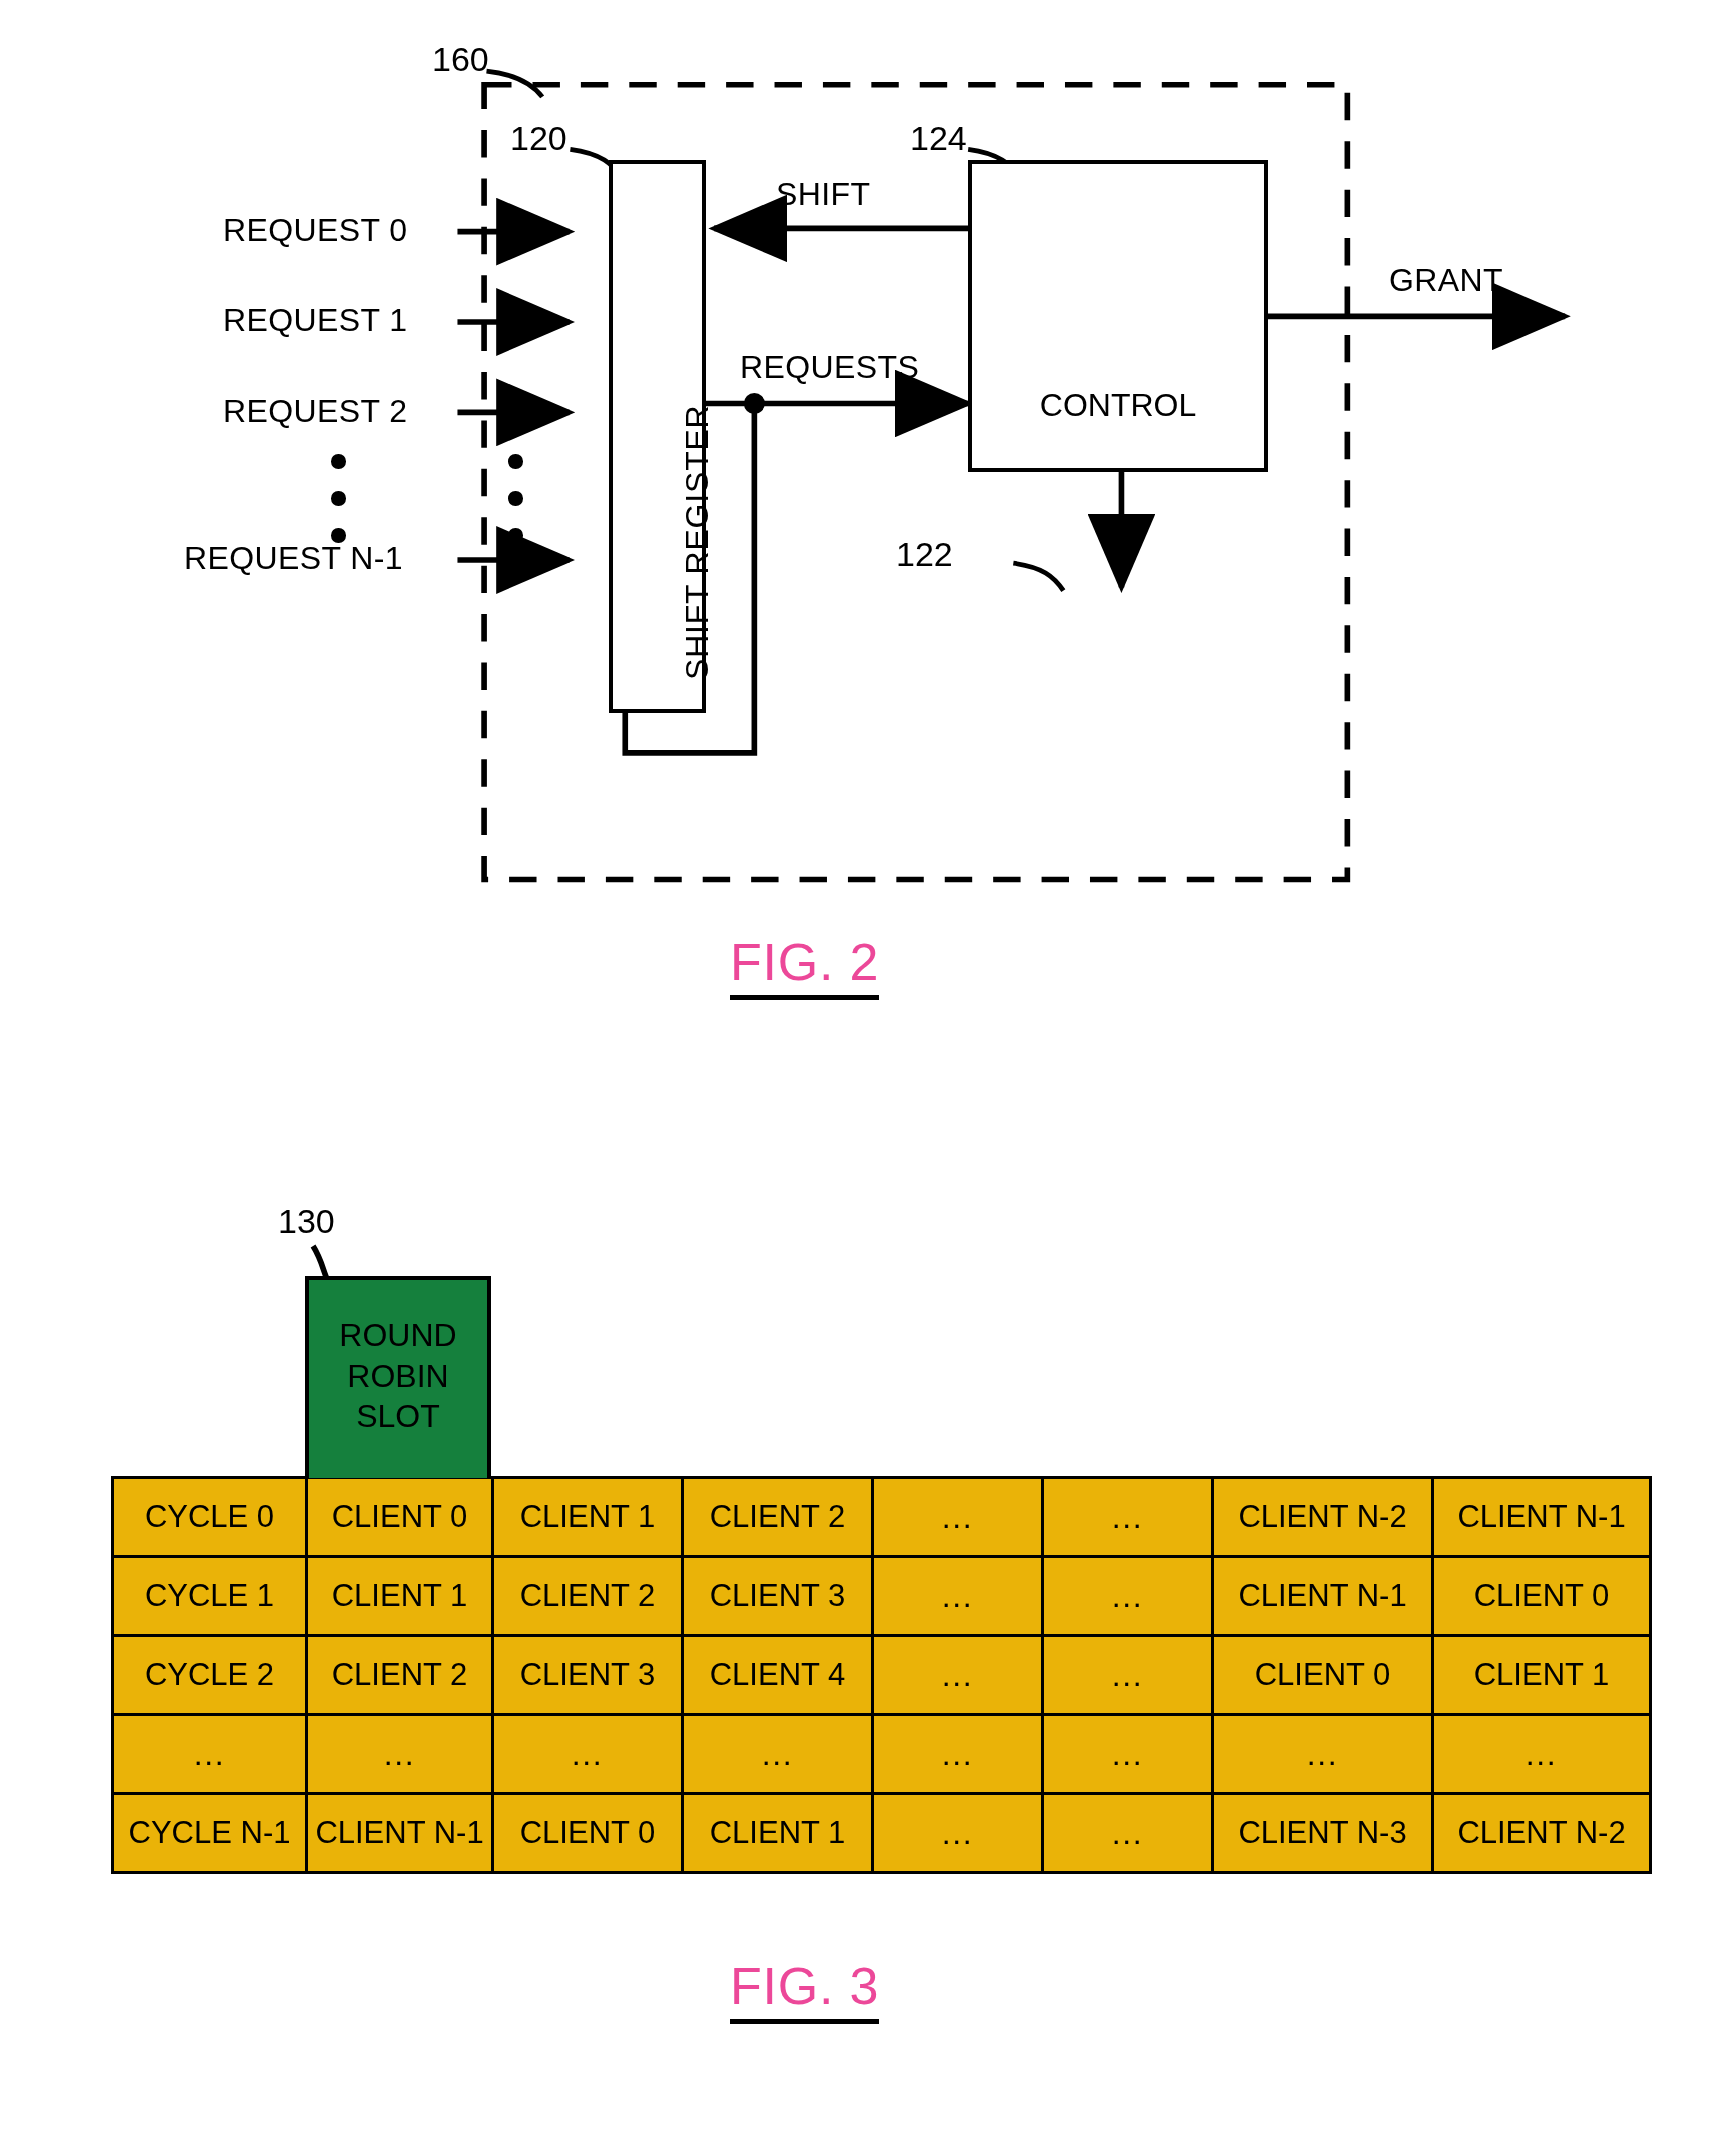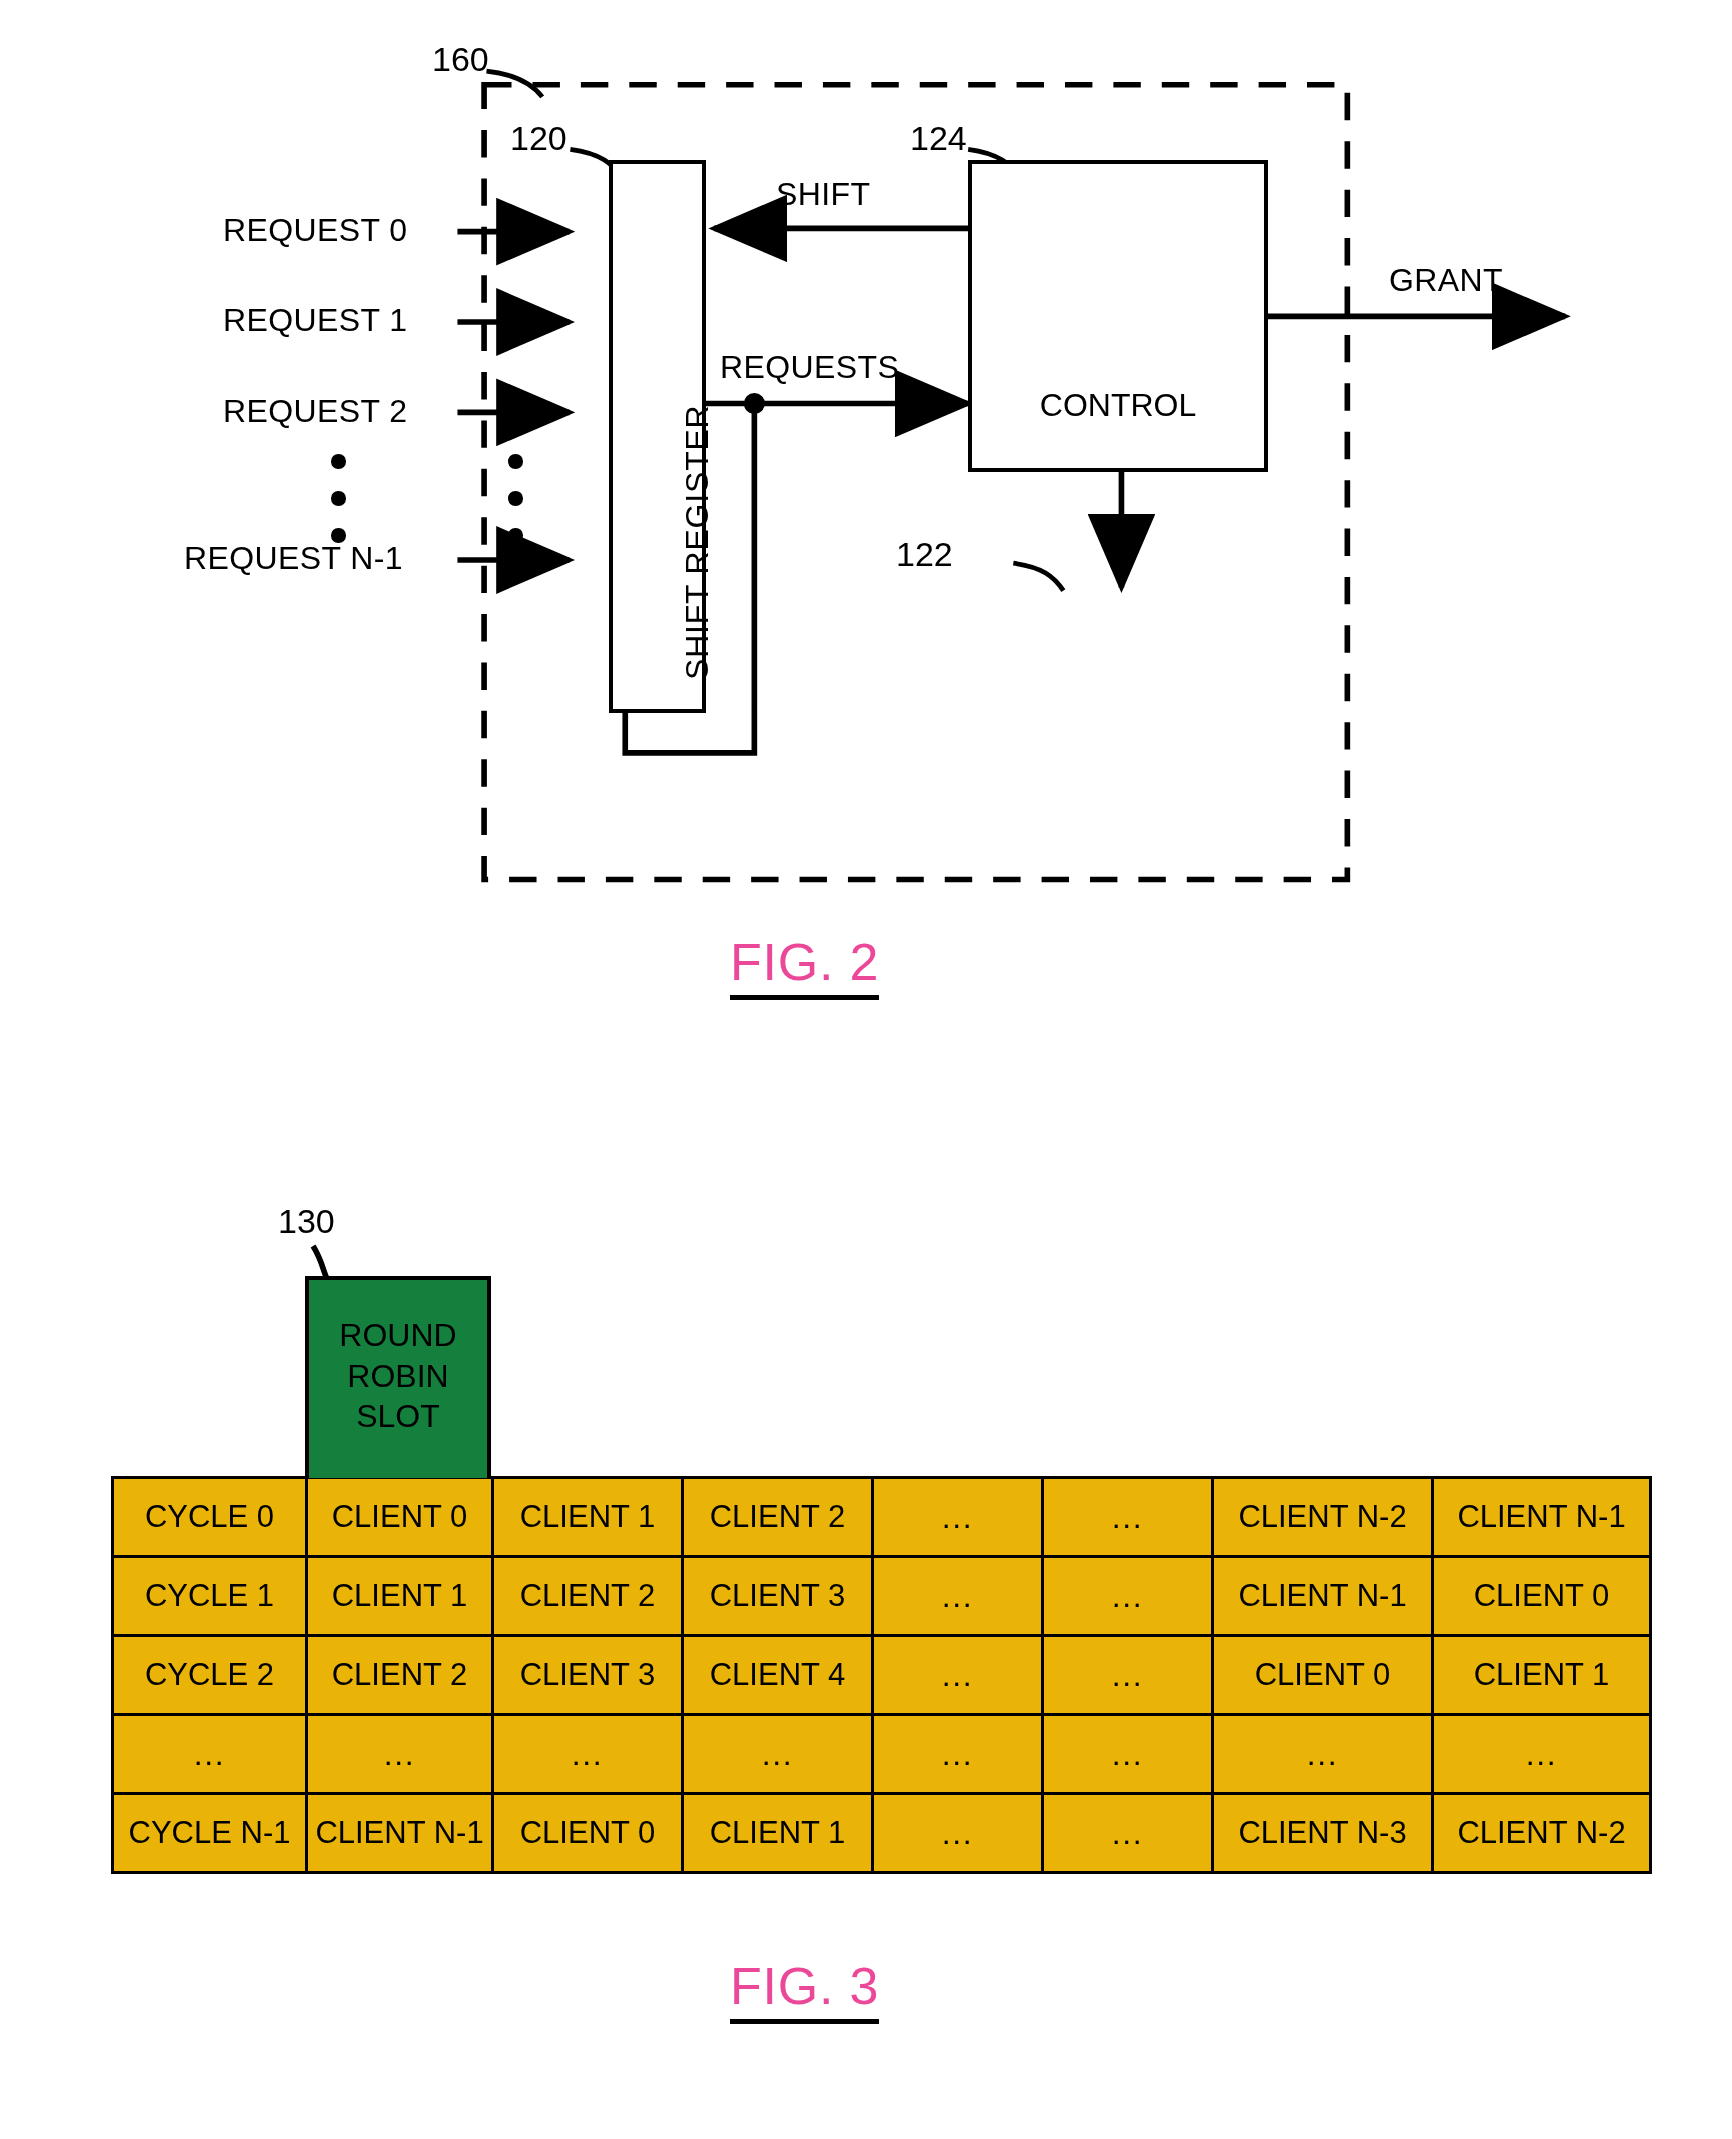--- a/index.html
+++ b/index.html
@@ -206,21 +206,21 @@
       <div class="vtext" style="left:66px; top:516px;">SHIFT REGISTER</div>
     </div>
 
     <div class="solidbox" style="left:968px; top:160px; width:300px; height:312px;">
       <div class="boxtext" style="top:221px;">CONTROL</div>
     </div>
 
 
 
     <div class="lbl" style="left:776px;  top:176px;">SHIFT</div>
-    <div class="lbl" style="left:720px;  top:349px;">REQUESTS</div>
+    <div class="lbl" style="left:740px;  top:349px;">REQUESTS</div>
     <div class="lbl" style="left:1389px; top:262px;">GRANT</div>
 
     <div class="figcap" style="left:730px; top:932px;">FIG. 2</div>
   </div>
 
   <div id="fig3">
 
     <svg class="overlay" width="1733" height="1027" viewBox="0 0 2148 1273">
 
       <path d="M 388,165 C 405,192 400,212 420,222 C 440,232 445,238 448,248" fill="none" stroke="#000" stroke-width="7"></path>

